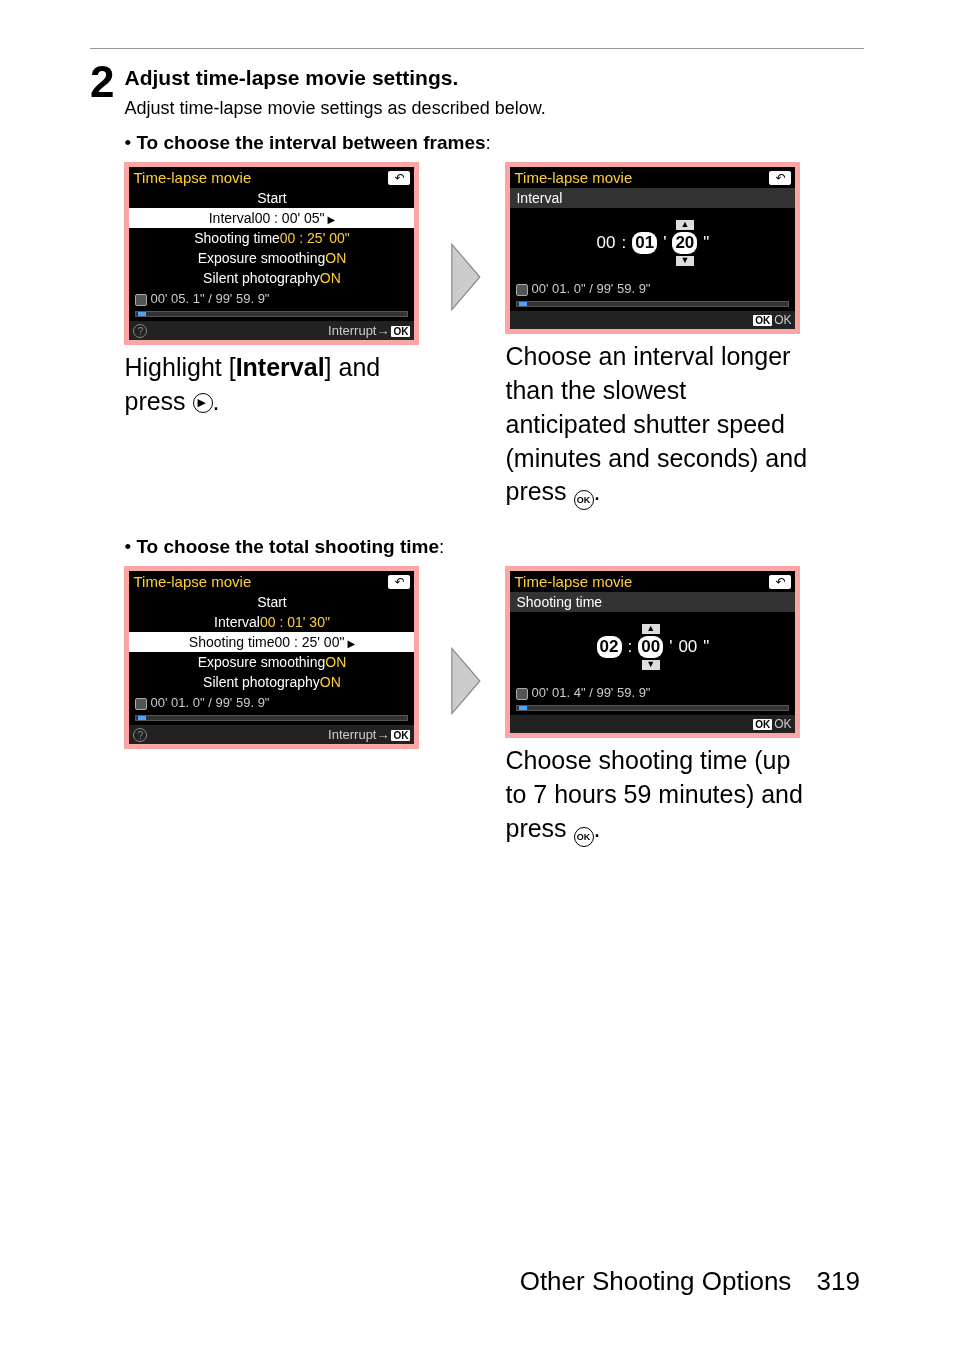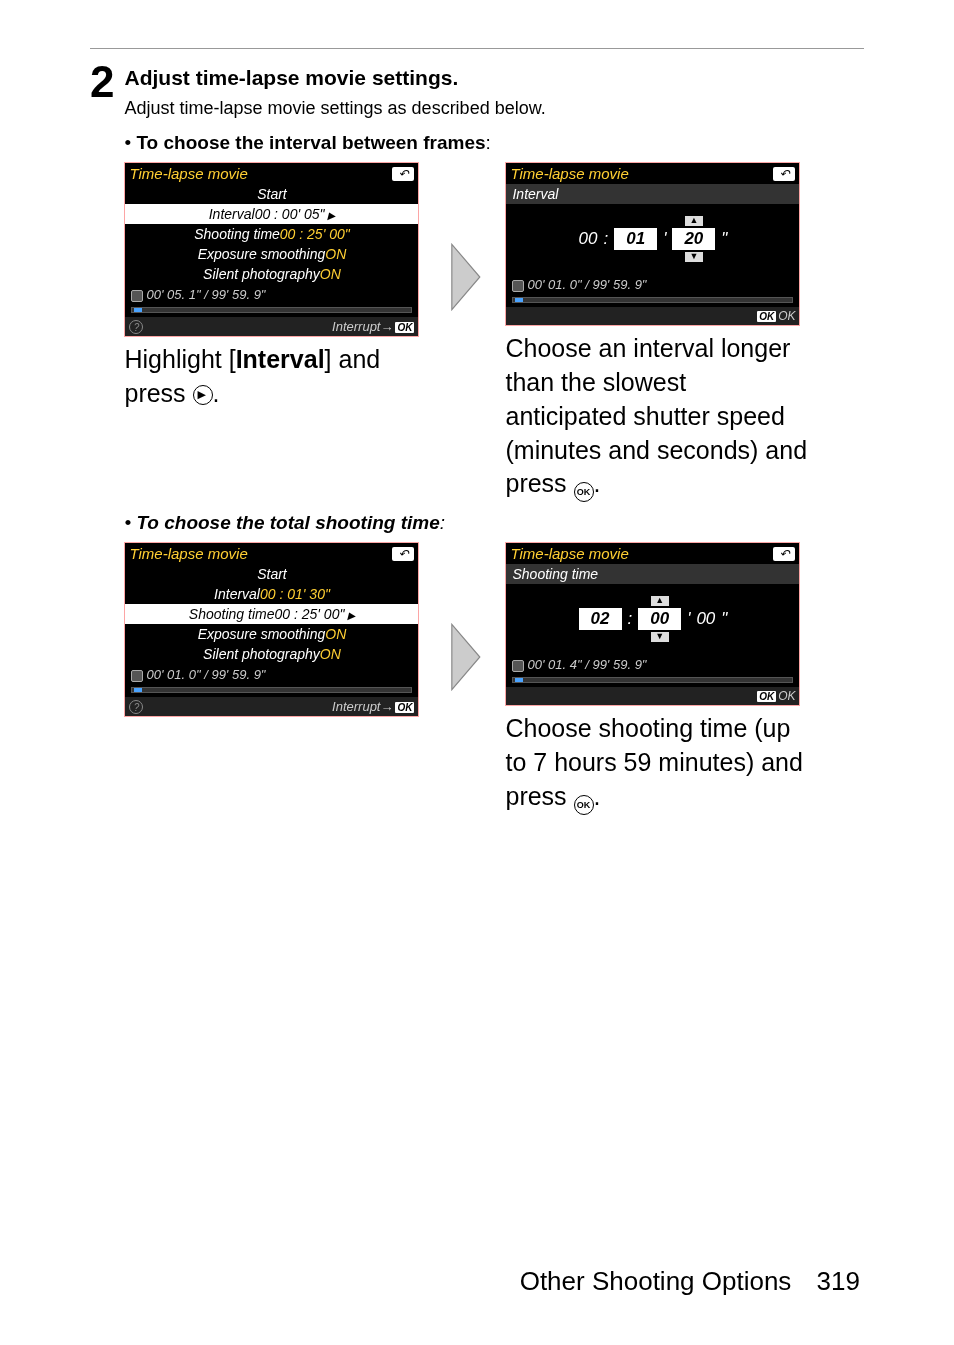--- a/index.html
+++ b/index.html
@@ -20,21 +20,21 @@
   .step-desc { font-size: 18px; margin-top:6px; line-height:1.35;}
   .bullet-head { font-size: 19px; margin: 12px 0 8px 0; }
   .bullet-head .label { font-weight:bold; }
   .row2 { display:flex; align-items:flex-start; gap:18px; margin-left:0; }
   .panel { width:305px; }
   .caption { font-size:25px; line-height:1.35; margin-top:6px; }
   .arrow-sep { width:40px; display:flex; align-items:center; justify-content:center; margin-top:80px;}
   .arrow-sep svg { width:38px; height:70px; }
 
   
-  .lcd { width:295px; background:#000; color:#fff; font-family: Arial, sans-serif; font-size:14px; border:1px solid #fca5a5;font-style:italic; }
+  .lcd { width:295px; background:#000; color:#fff; font-family: Arial, sans-serif; font-size:14px; border:5px solid #fca5a5; }
   .lcd .titlebar { display:flex; align-items:center; justify-content:space-between; padding:2px 4px; }
   .lcd .titlebar span.t { color:#ffcf33; font-size:15px; }
   .lcd .backicon { background:#fff; color:#000; border-radius:2px; font-size:12px; padding:0 6px; display:inline-block; }
   .lcd .row { display:flex; justify-content:center; padding:2px 6px; }
   .lcd .row.sel { background:#fff; color:#000; }
   .lcd .row .tri { font-size:10px; margin-left:3px; color:#000;}
   .lcd .row .val { color:#ffcf33; }
   .lcd .status { padding:3px 6px; font-size:13px; color:#ccc; }
   .lcd .status .movicon { display:inline-block; width:12px; height:12px; border:1px solid #aaa; border-radius:2px; background:#555; vertical-align:middle; margin-right:3px;}
   .lcd .pbar { margin:2px 6px 4px 6px; height:6px; background:#333; border:1px solid #555; position:relative;}
@@ -44,21 +44,21 @@
   .lcd .interrupt { font-size:13px; color:#ccc;}
   .lcd .interrupt .okbox { display:inline-block; background:#fff; color:#000; font-size:10px; font-weight:bold; padding:0 2px; border-radius:1px; margin-left:2px;}
   .lcd .oklabel { font-size:12px; color:#ccc; display:flex; align-items:center; gap:2px;}
   .lcd .oklabel .okbox { display:inline-block; background:#fff; color:#000; font-size:10px; font-weight:bold; padding:0 2px; border-radius:1px;}
 
   
   .lcd .subhead { padding:2px 6px; background:#333; color:#fff; font-size:14px;}
   .lcd .timeedit { height:70px; display:flex; align-items:center; justify-content:center; gap:6px; font-size:17px;}
   .lcd .seg { display:inline-flex; flex-direction:column; align-items:center; gap:2px;}
   .lcd .seg .btn { width:18px; height:10px; background:#ddd; color:#000; font-size:9px; line-height:9px; text-align:center;}
-  .lcd .seg .box { background:#fff; color:#000; padding:1px 12px; font-weight:bold;}
+  .lcd .seg .box { background:#fff; color:#000; padding:1px 3px; font-weight:bold;border-radius:9px;}
   .lcd .plain { color:#fff; }
 
   .icon-right-circ { display:inline-block; width:20px; height:20px; border:1.5px solid #000; border-radius:50%; position:relative; vertical-align:-3px;}
   .icon-right-circ::after { content:"▶"; position:absolute; left:4px; top:1px; font-size:11px;}
   .icon-ok-circ { display:inline-block; width:20px; height:20px; border:1.5px solid #000; border-radius:50%; position:relative; vertical-align:-3px; font-size:9px; font-weight:bold; text-align:center; line-height:18px;}
 
   .footer { position:absolute; bottom:48px; right:94px; font-size:26px;}
   .footer .pn { margin-left:18px; }
 </style>
 </head>
@@ -159,21 +159,21 @@
                 <span>OK</span>
               </span>
             </div>
         </div>
         <div class="caption">
           <span>Choose an interval longer than the slowest anticipated shutter speed (minutes and seconds) and press </span><span class="icon-ok-circ">OK</span><span>.</span>
         </div>
       </div>
     </div>
 
-    <div class="bullet-head" style="margin-top:10px;font-style:italic;">
+    <div class="bullet-head" style="margin-top:26px;">
       <span>• </span><span class="label">To choose the total shooting time</span><span>:</span>
     </div>
 
     <div class="row2">
       <div class="panel">
         <div class="lcd">
           <div class="titlebar">
               <span class="t">Time-lapse movie</span>
               <span class="backicon">↶</span>
             </div>

